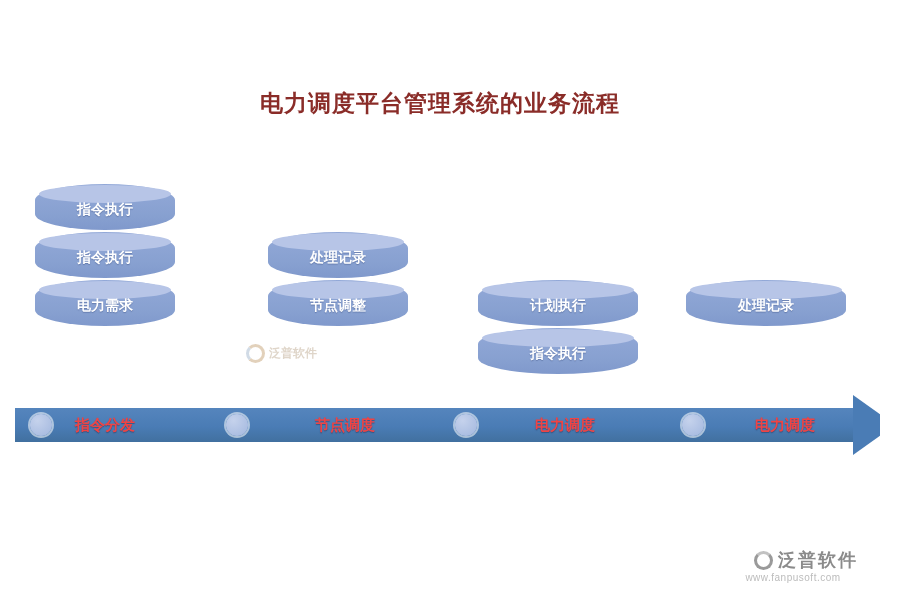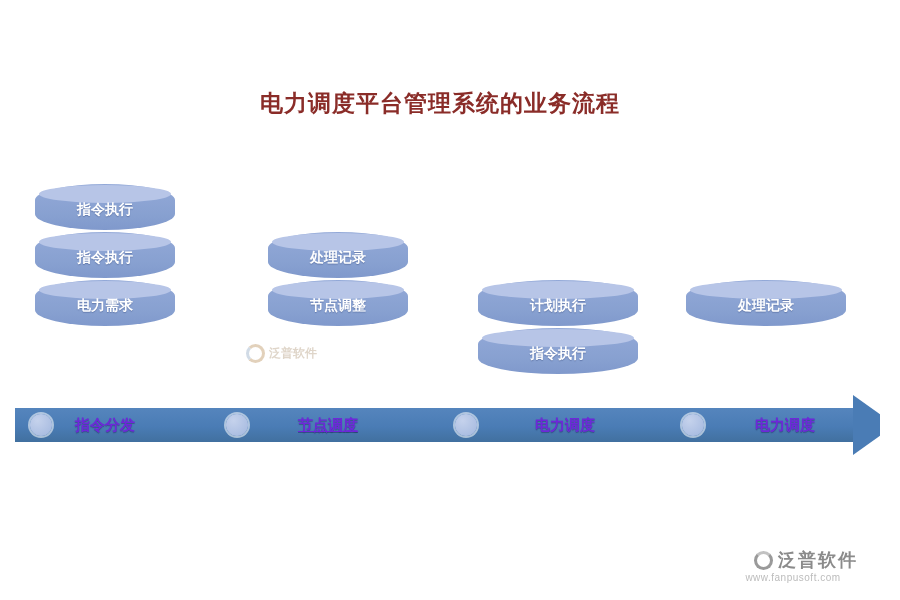--- a/index.html
+++ b/index.html
@@ -44,24 +44,24 @@
     border-left:42px solid #4a7cb5;
   }
   .milestone-dot{
     position:absolute;top:414px;width:22px;height:22px;border-radius:50%;
     background:radial-gradient(circle at 35% 30%,#c5d2ec,#a2b7de);
     box-shadow:0 0 0 2px rgba(255,255,255,.55);
   }
   .dot-1{left:30px;} .dot-2{left:226px;} .dot-3{left:455px;} .dot-4{left:682px;}
   .step-label{
     position:absolute;top:416px;width:100px;text-align:center;
-    color:#6d28d9;font-size:15px;font-weight:bold;
+    color:#ef4444;font-size:15px;font-weight:bold;
     text-shadow:0 1px 1px rgba(30,50,90,.5);
   }
-  .step-1{left:55px;} .step-2{left:278px;text-decoration:underline;} .step-3{left:515px;} .step-4{left:735px;}
+  .step-1{left:55px;} .step-2{left:295px;} .step-3{left:515px;} .step-4{left:735px;}
 
   
   .watermark{
     position:absolute;left:246px;top:344px;display:flex;align-items:center;gap:4px;
     opacity:.45;z-index:3;
   }
   .watermark .wm-icon{
     width:13px;height:13px;border:3px solid #c09a6a;border-radius:50%;
     border-left-color:#9ab0c8;display:inline-block;
   }

